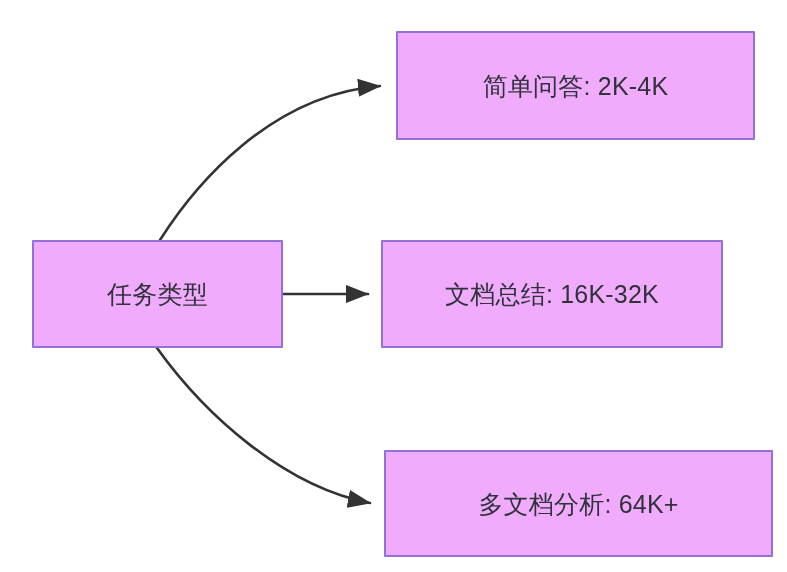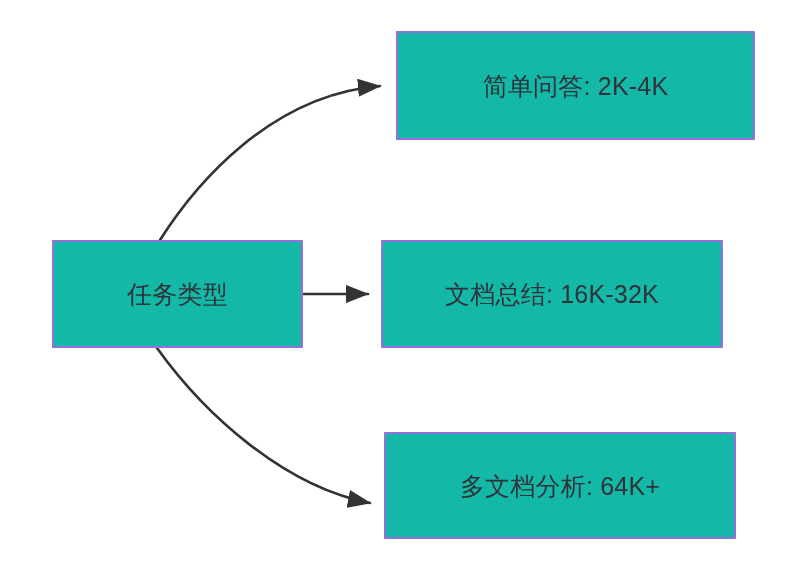--- a/index.html
+++ b/index.html
@@ -24,59 +24,58 @@
     position: absolute;
     left: 0;
     top: 0;
     width: 787px;
     height: 572px;
     pointer-events: none;
   }
   .node {
     position: absolute;
     box-sizing: border-box;
-    background: #14b8a6;
+    background: #f0abfc;
     border: 2px solid #9370db;
     border-radius: 1px;
     display: flex;
     align-items: center;
     justify-content: center;
     text-align: center;
   }
   .node-label {
     font-size: 25px;
     line-height: 1.2;
     color: #30323a;
     letter-spacing: 0.2px;
     white-space: nowrap;
     font-family: "Liberation Sans", "DejaVu Sans", sans-serif;
   }
   #node-root {
     left: 32px;
     top: 240px;
     width: 251px;
     height: 108px;
-    margin-left: 20px;
   }
   #node-simple-qa {
     left: 396px;
     top: 31px;
     width: 359px;
     height: 109px;
   }
   #node-doc-summary {
     left: 381px;
     top: 240px;
     width: 342px;
     height: 108px;
   }
   #node-multi-doc {
     left: 384px;
-    top: 432px;
-    width: 352px;
+    top: 450px;
+    width: 389px;
     height: 107px;
   }
 </style>
 </head>
 <body>
 
 <div id="diagram-canvas">
 
   <svg id="edge-layer" width="787" height="572" viewBox="0 0 787 572" xmlns="http://www.w3.org/2000/svg">
     <defs>

